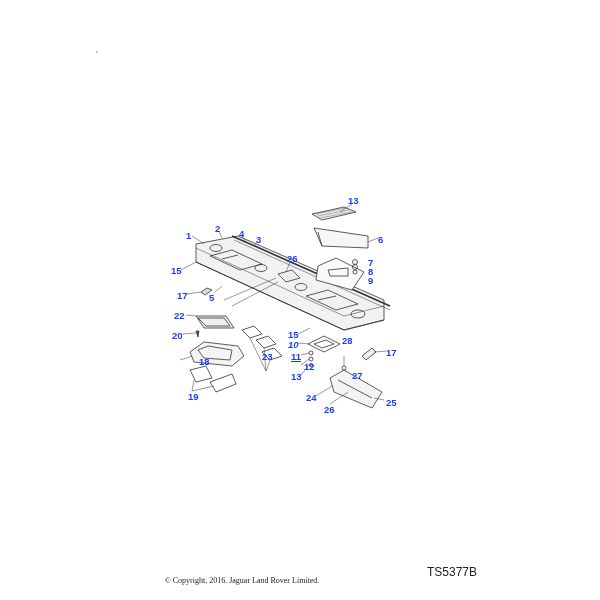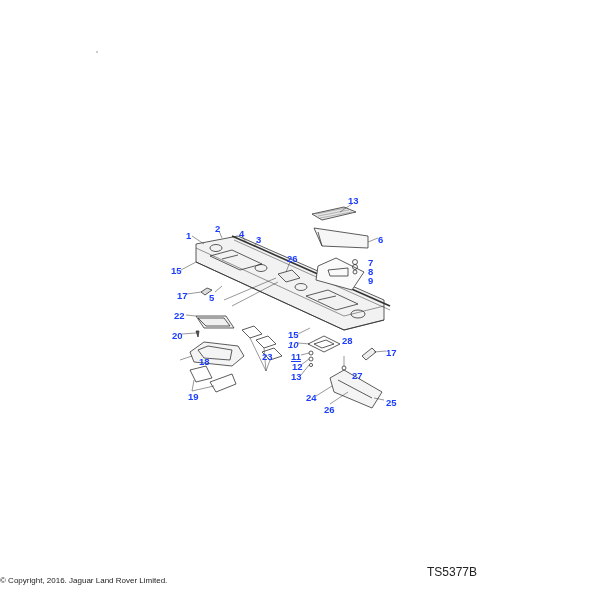--- a/index.html
+++ b/index.html
@@ -1,20 +1,20 @@
 <!DOCTYPE html>
 <html><head>
 <meta charset="utf-8">
 <style>
   html, body { margin: 0; padding: 0; background: #ffffff; }
   body { width: 600px; height: 600px; position: relative; overflow: hidden; font-family: "Liberation Sans", sans-serif; }
   .diagram { position: absolute; left: 0; top: 0; width: 600px; height: 600px; }
   .callout { position: absolute; font-family: "Liberation Sans", sans-serif; font-weight: bold; font-size: 9.5px; color: #1a3dff; line-height: 1; cursor: pointer; }
   .ref-code { position: absolute; left: 427px; top: 565px; font-size: 12px; color: #222; }
-  .copyright { position: absolute; left: 0; width: 484px; top: 576px; font-size: 8px; color: #222; }
+  .copyright { position: absolute; left: 0; width: 484px; top: 576px; text-align: center; font-size: 8px; color: #222; font-family: Liberation Serif, serif; }
   .speck { position: absolute; left: 96px; top: 51px; width: 2px; height: 2px; background: #ccc; }
 </style>
 </head>
 <body>
 
 <div class="speck"></div>
 
 <svg class="diagram" viewBox="0 0 600 600" xmlns="http://www.w3.org/2000/svg">
   <g fill="none" stroke="#333" stroke-width="0.8" stroke-linejoin="round">
 
@@ -145,21 +145,21 @@
     <div class="callout" style="left: 177px; top: 291px; color: rgb(26, 61, 255);">17</div>
     <div class="callout" style="left: 209px; top: 293px; color: rgb(26, 61, 255);">5</div>
     <div class="callout" style="left: 174px; top: 311px; color: rgb(26, 61, 255);">22</div>
     <div class="callout" style="left: 172px; top: 331px; color: rgb(26, 61, 255);">20</div>
     <div class="callout" style="left: 288px; top: 330px; color: rgb(26, 61, 255);">15</div>
     <div class="callout" style="left: 288px; top: 340px; color: rgb(26, 61, 255); font-style: italic;">10</div>
     <div class="callout" style="left: 155px; top: 357px; color: rgb(26, 61, 255); margin-left: 44px;">18</div>
     <div class="callout" style="left: 291px; top: 352px; color: rgb(26, 61, 255); text-decoration: underline;">11</div>
     <div class="callout" style="left: 342px; top: 336px; color: rgb(26, 61, 255);">28</div>
     <div class="callout" style="left: 386px; top: 348px; color: rgb(26, 61, 255);">17</div>
-    <div class="callout" style="left: 292px; top: 362px; color: rgb(26, 61, 255);">12</div>
+    <div class="callout" style="left: 304px; top: 362px; color: rgb(26, 61, 255);">12</div>
     <div class="callout" style="left: 352px; top: 371px; color: rgb(26, 61, 255); text-align: right;">27</div>
     <div class="callout" style="left: 291px; top: 372px; color: rgb(26, 61, 255);">13</div>
     <div class="callout" style="left: 262px; top: 352px; color: rgb(26, 61, 255);">23</div>
     <div class="callout" style="left: 188px; top: 392px; color: rgb(26, 61, 255);">19</div>
     <div class="callout" style="left: 306px; top: 393px; color: rgb(26, 61, 255);">24</div>
     <div class="callout" style="left: 386px; top: 398px; color: rgb(26, 61, 255);">25</div>
     <div class="callout" style="left: 324px; top: 405px; color: rgb(26, 61, 255);">26</div>
   </div>
 
 <div class="ref-code">TS5377B</div>

